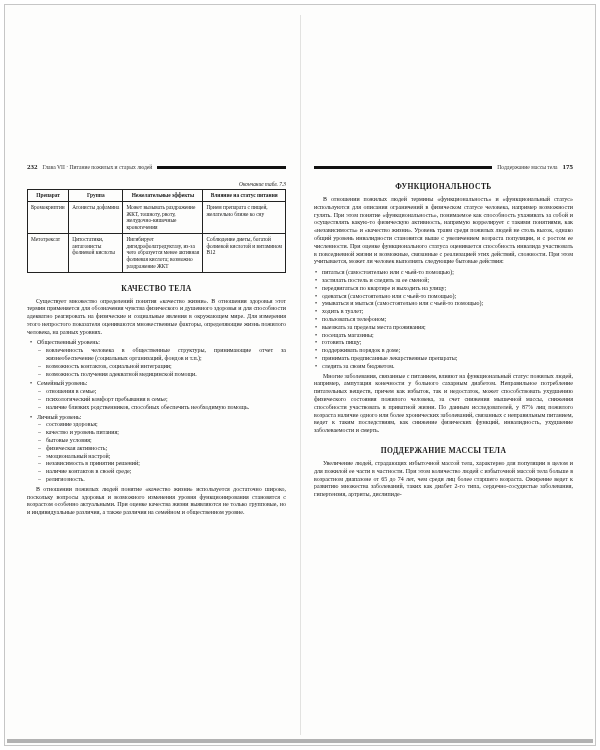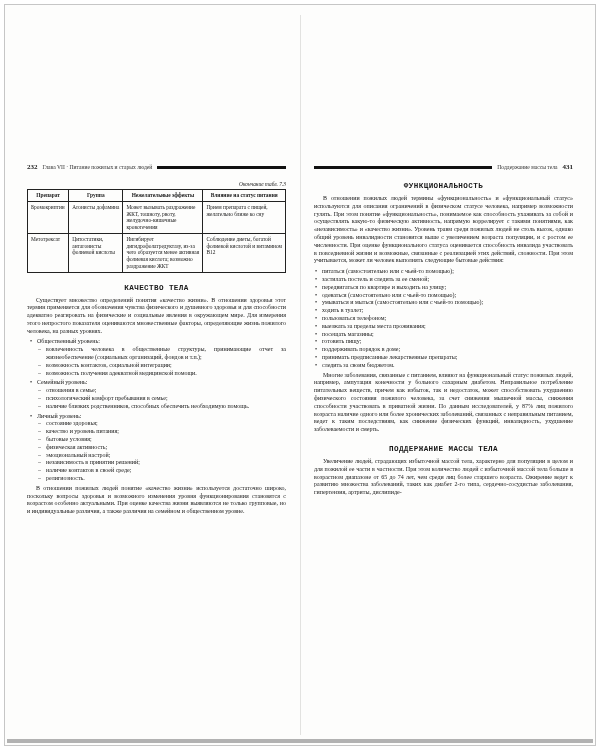--- a/index.html
+++ b/index.html
@@ -19,21 +19,21 @@
 
   .table-note{font-style:italic;font-size:5.4px;text-align:right;margin:0 0 2px 0;}
   table.drug-table{width:100%;border-collapse:collapse;font-size:5.4px;line-height:1.25;}
   table.drug-table th, table.drug-table td{border:0.8px solid #222;padding:2px 3px;vertical-align:top;}
   table.drug-table th{font-weight:bold;text-align:center;}
   td.cell-drug{width:16%;}
   td.cell-group{width:21%;}
   td.cell-effects{width:31%;}
   td.cell-nutrition{width:32%;}
 
-  h2.section-heading{font-size:7.6px;font-weight:bold;text-align:center;letter-spacing:.4px;margin:11px 0 5px 0;font-family:Liberation Mono, monospace;}
+  h2.section-heading{font-size:7.6px;font-weight:bold;text-align:center;letter-spacing:.4px;margin:11px 0 5px 0;}
   p.body-par{font-size:6px;line-height:1.3;text-align:justify;margin:0 0 3px 0;}
   p.body-par.indent{text-indent:9px;}
 
   ul{list-style:none;margin:0 0 2px 0;padding:0;}
   ul li{font-size:6px;line-height:1.3;text-align:justify;position:relative;}
   ul.dot-list li{padding-left:8px;}
   ul.dot-list li::before{content:"\2022";position:absolute;left:1px;}
   ul.dash-list{margin-left:9px;}
   ul.dash-list li{padding-left:8px;}
   ul.dash-list li::before{content:"\2013";position:absolute;left:0;}
@@ -114,21 +114,21 @@
           </ul>
       </div>
 
       <p class="body-par indent">В отношении пожилых людей понятие «качество жизни» используется достаточно широко, поскольку вопросы здоровья и возможного изменения уровня функционирования становятся с возрастом особенно актуальными. При оценке качества жизни выявляются не только групповые, но и индивидуальные различия, а также различия на семейном и общественном уровне.</p>
     </section>
 
     <section class="page right">
       <header class="running-head">
         <span class="rule"></span>
         <span class="rtitle">Поддержание массы тела</span>
-        <span class="pageno">431</span>
+        <span class="pageno">175</span>
       </header>
 
       <h2 class="section-heading">ФУНКЦИОНАЛЬНОСТЬ</h2>
       <p class="body-par indent">В отношении пожилых людей термины «функциональность» и «функциональный статус» используются для описания ограничений в физическом статусе человека, например возможности гулять. При этом понятие «функциональность», понимаемое как способность ухаживать за собой и осуществлять какую-то физическую активность, напрямую коррелирует с такими понятиями, как «независимость» и «качество жизни». Уровень травм среди пожилых людей не столь высок, однако общий уровень инвалидности становится выше с увеличением возраста популяции, и с ростом ее численности. При оценке функционального статуса оценивается способность инвалида участвовать в повседневной жизни и возможные, связанные с реализацией этих действий, сложности. При этом учитывается, может ли человек выполнять следующие бытовые действия:</p>
 
       <ul class="dot-list">
           <li>питаться (самостоятельно или с чьей-то помощью);</li>
           <li>застилать постель и следить за ее сменой;</li>
           <li>передвигаться по квартире и выходить на улицу;</li>
           <li>одеваться (самостоятельно или с чьей-то помощью);</li>

